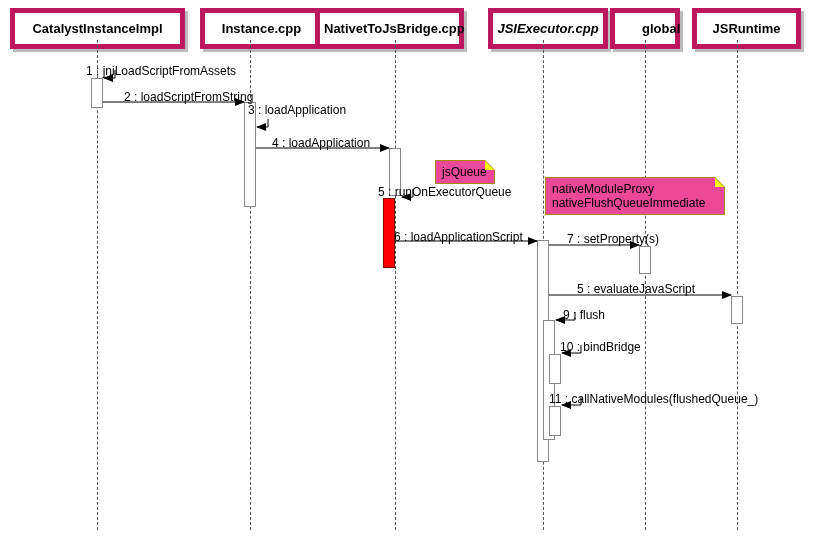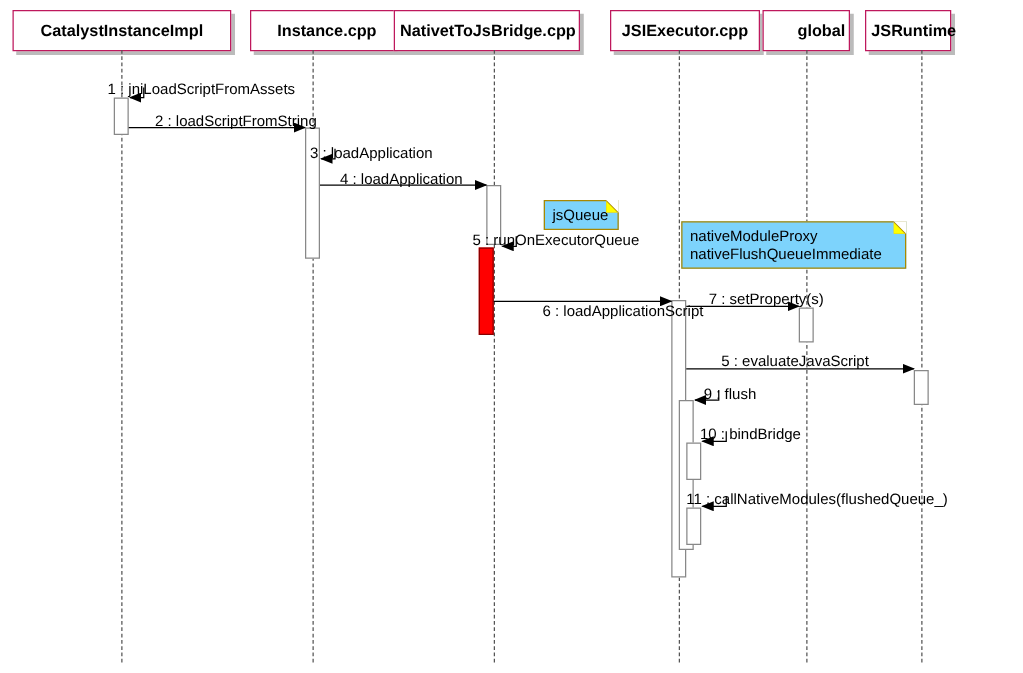--- a/index.html
+++ b/index.html
@@ -10,21 +10,21 @@
     background: #fff;
     width: 818px;
     height: 538px;
     position: relative;
     overflow: hidden;
   }
   .participant {
     position: absolute;
     top: 8px;
     background: #fff;
-    border: 1px solid #be185d;
+    border: 5px solid #be185d;
     box-shadow: 3px 3px 0 #bbb;
     text-align: center;
     font-weight: bold;
     font-size: 13px;
     padding: 8px 4px;
     box-sizing: border-box;
   }
   .lifeline {
     position: absolute;
     top: 40px;
@@ -43,21 +43,21 @@
     background: #f00;
     border-color: #800;
   }
   .msg-label {
     position: absolute;
     white-space: nowrap;
     font-size: 12px;
   }
   .note {
     position: absolute;
-    background: #7dd3fc;
+    background: #ec4899;
     border: 1px solid #aa8800;
     font-size: 12px;
     padding: 4px 6px;
     box-sizing: border-box;
   }
   .note::after {
     content: "";
     position: absolute;
     top: -1px;
     right: -1px;
@@ -87,49 +87,49 @@
 </head>
 <body>
 
 <div id="stage">
     <div class="participant" style="left: 10px; width: 175px;">CatalystInstanceImpl</div>
     <div class="lifeline" style="left: 97px;"></div>
     <div class="participant" style="left: 200px; width: 123px;">Instance.cpp</div>
     <div class="lifeline" style="left: 250px;"></div>
     <div class="participant" style="left: 315px; width: 149px;">NativetToJsBridge.cpp</div>
     <div class="lifeline" style="left: 395px;"></div>
-    <div class="participant" style="left: 488px; width: 120px;">JSIExecutor.cpp</div>
+    <div class="participant" style="left: 488px; width: 120px; font-style: italic;">JSIExecutor.cpp</div>
     <div class="lifeline" style="left: 543px;"></div>
     <div class="participant" style="left: 610px; width: 70px; padding-left: 27px;">global</div>
     <div class="lifeline" style="left: 645px;"></div>
-    <div class="participant" style="left: 692px; width: 69px;">JSRuntime</div>
+    <div class="participant" style="left: 692px; width: 109px;">JSRuntime</div>
     <div class="lifeline" style="left: 737px;"></div>
     <div class="activation" style="left: 91px; top: 78px; height: 30px;"></div>
     <div class="activation" style="left: 244px; top: 102px; height: 105px;"></div>
     <div class="activation" style="left: 389px; top: 148px; height: 48px;"></div>
     <div class="activation red" style="left: 383px; top: 198px; height: 70px;"></div>
     <div class="activation" style="left: 537px; top: 240px; height: 222px;"></div>
     <div class="activation" style="left: 639px; top: 246px; height: 28px;"></div>
     <div class="activation" style="left: 731px; top: 296px; height: 28px;"></div>
     <div class="activation" style="left: 543px; top: 320px; height: 120px;"></div>
     <div class="activation" style="left: 549px; top: 354px; height: 30px;"></div>
     <div class="activation" style="left: 549px; top: 406px; height: 30px;"></div>
     <div class="note" style="left: 435px; top: 160px; min-width: 60px;">
       <div>jsQueue</div>
     </div>
     <div class="note" style="left: 545px; top: 177px; min-width: 180px;">
       <div>nativeModuleProxy</div>
       <div>nativeFlushQueueImmediate</div>
     </div>
     <div class="msg-label" style="left: 86px; top: 64px;">1 : jniLoadScriptFromAssets</div>
     <div class="msg-label" style="left: 124px; top: 90px;">2 : loadScriptFromString</div>
-    <div class="msg-label" style="left: 248px; top: 115px; text-align: center;">3 : loadApplication</div>
+    <div class="msg-label" style="left: 248px; top: 103px; text-align: center;">3 : loadApplication</div>
     <div class="msg-label" style="left: 272px; top: 136px;">4 : loadApplication</div>
     <div class="msg-label" style="left: 378px; top: 185px;">5 : runOnExecutorQueue</div>
-    <div class="msg-label" style="left: 394px; top: 242px; padding-left: 40px;">6 : loadApplicationScript</div>
+    <div class="msg-label" style="left: 394px; top: 230px;">6 : loadApplicationScript</div>
     <div class="msg-label" style="left: 567px; top: 232px;">7 : setProperty(s)</div>
     <div class="msg-label" style="left: 577px; top: 282px;">5 : evaluateJavaScript</div>
     <div class="msg-label" style="left: 563px; top: 308px;">9 : flush</div>
     <div class="msg-label" style="left: 560px; top: 340px;">10 : bindBridge</div>
     <div class="msg-label" style="left: 549px; top: 392px;">11 : callNativeModules(flushedQueue_)</div>
   </div>
 
 <svg class="arrows" width="818" height="538">
   <defs>
     <marker id="ah" markerWidth="10" markerHeight="8" refX="9" refY="4" orient="auto">

